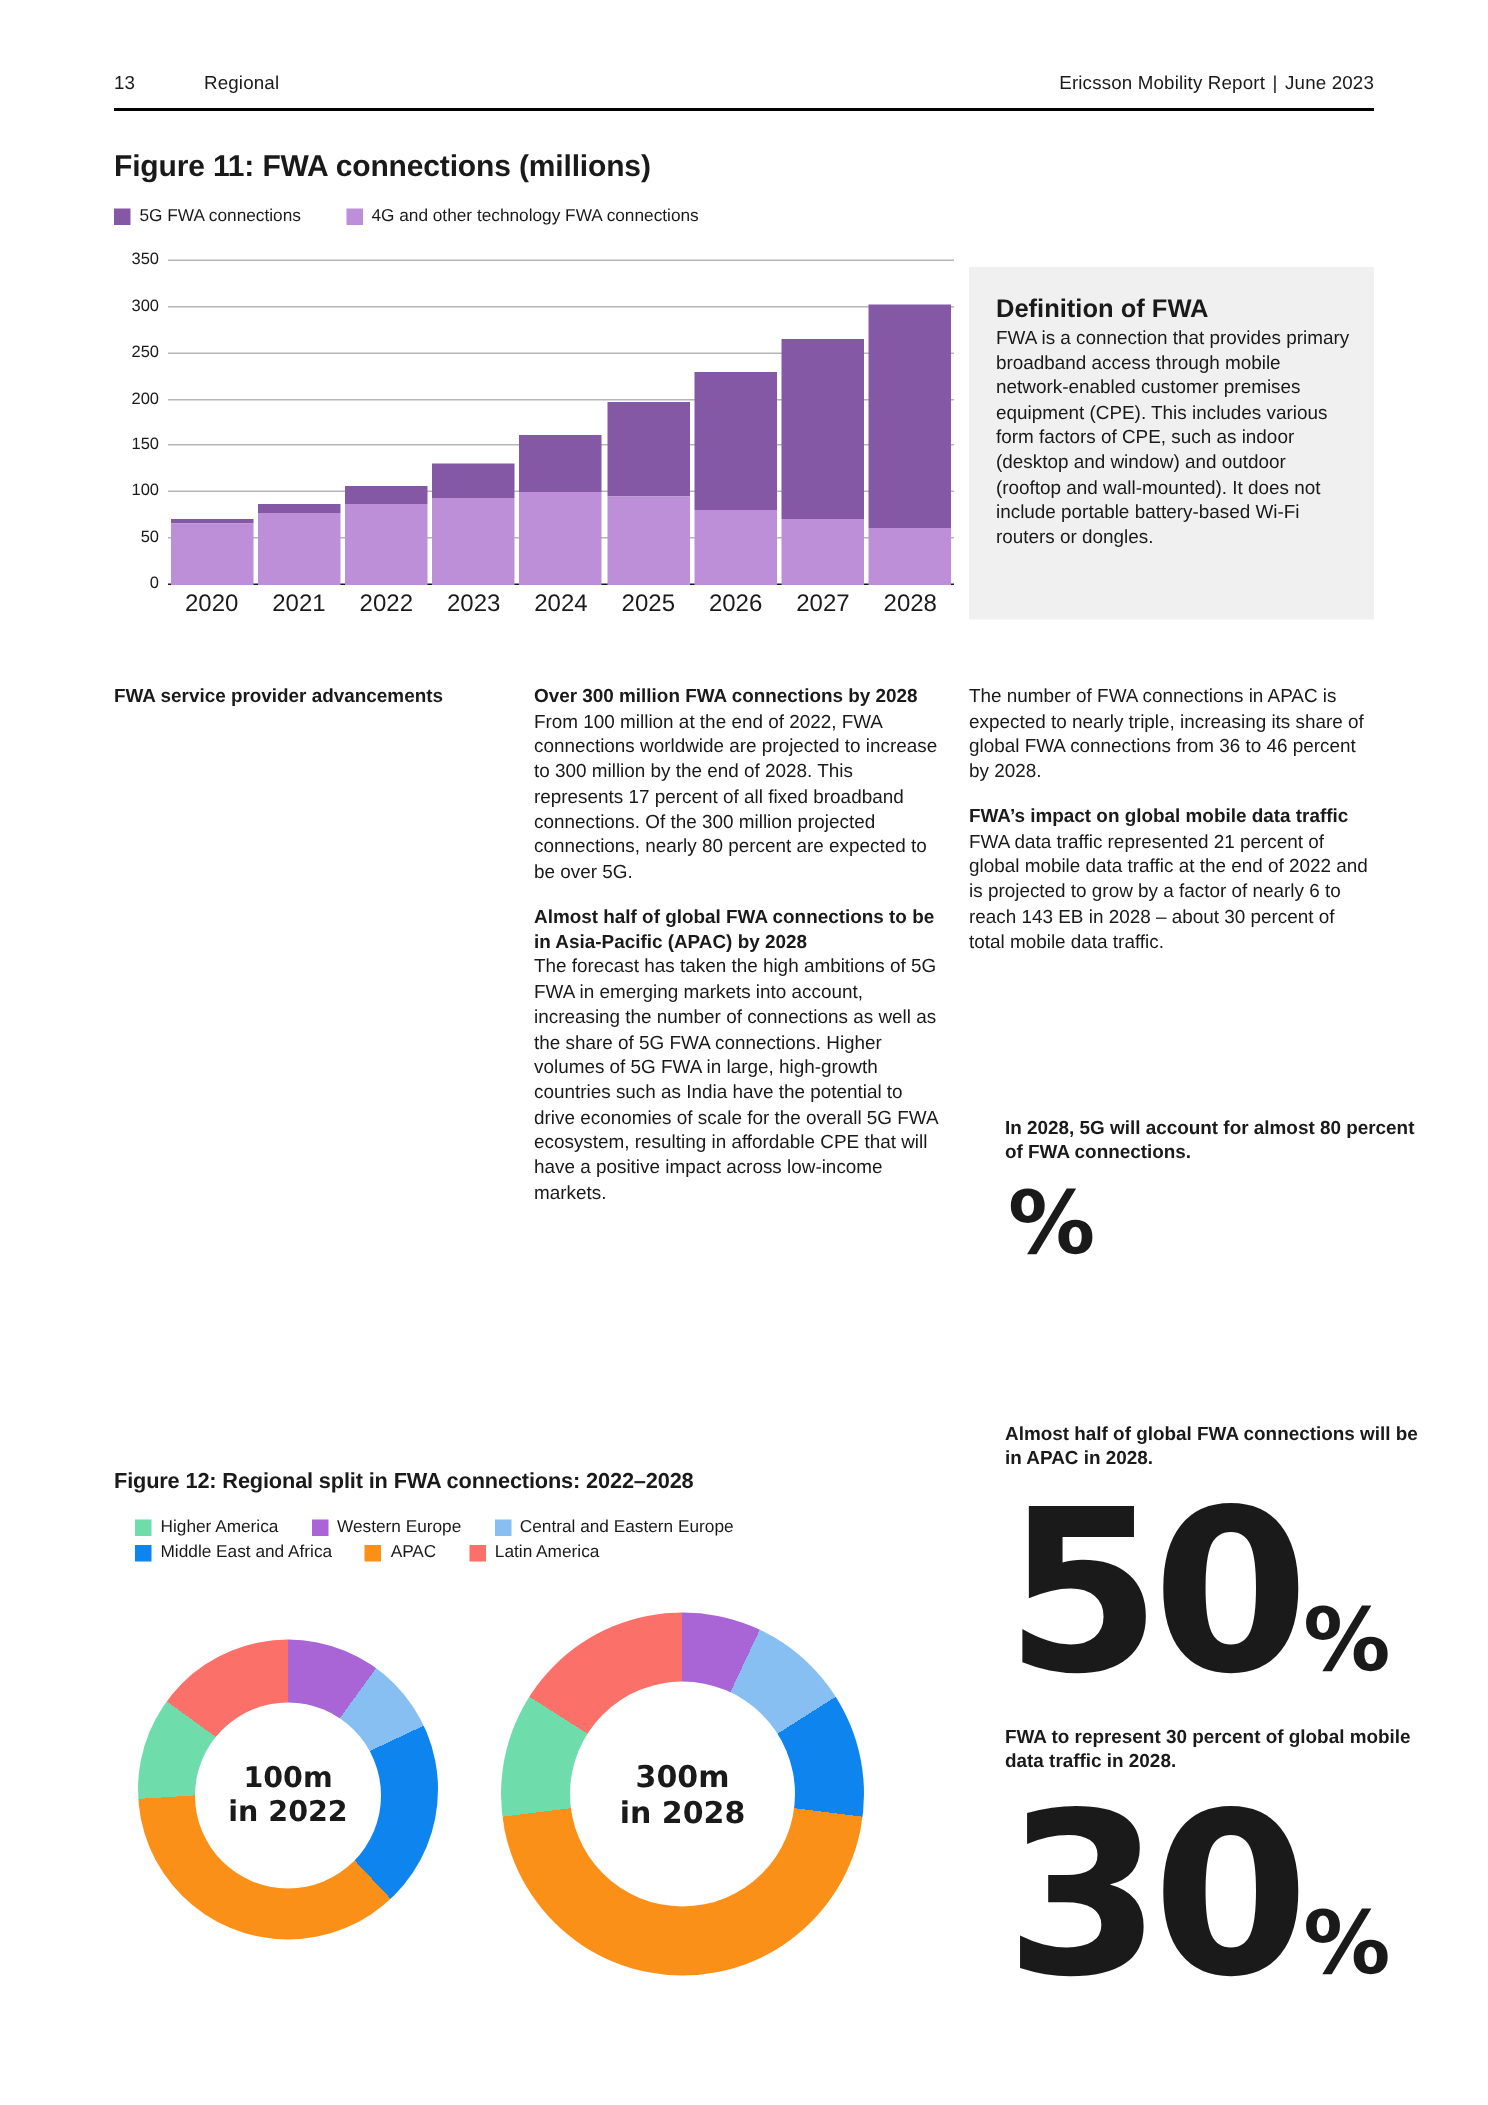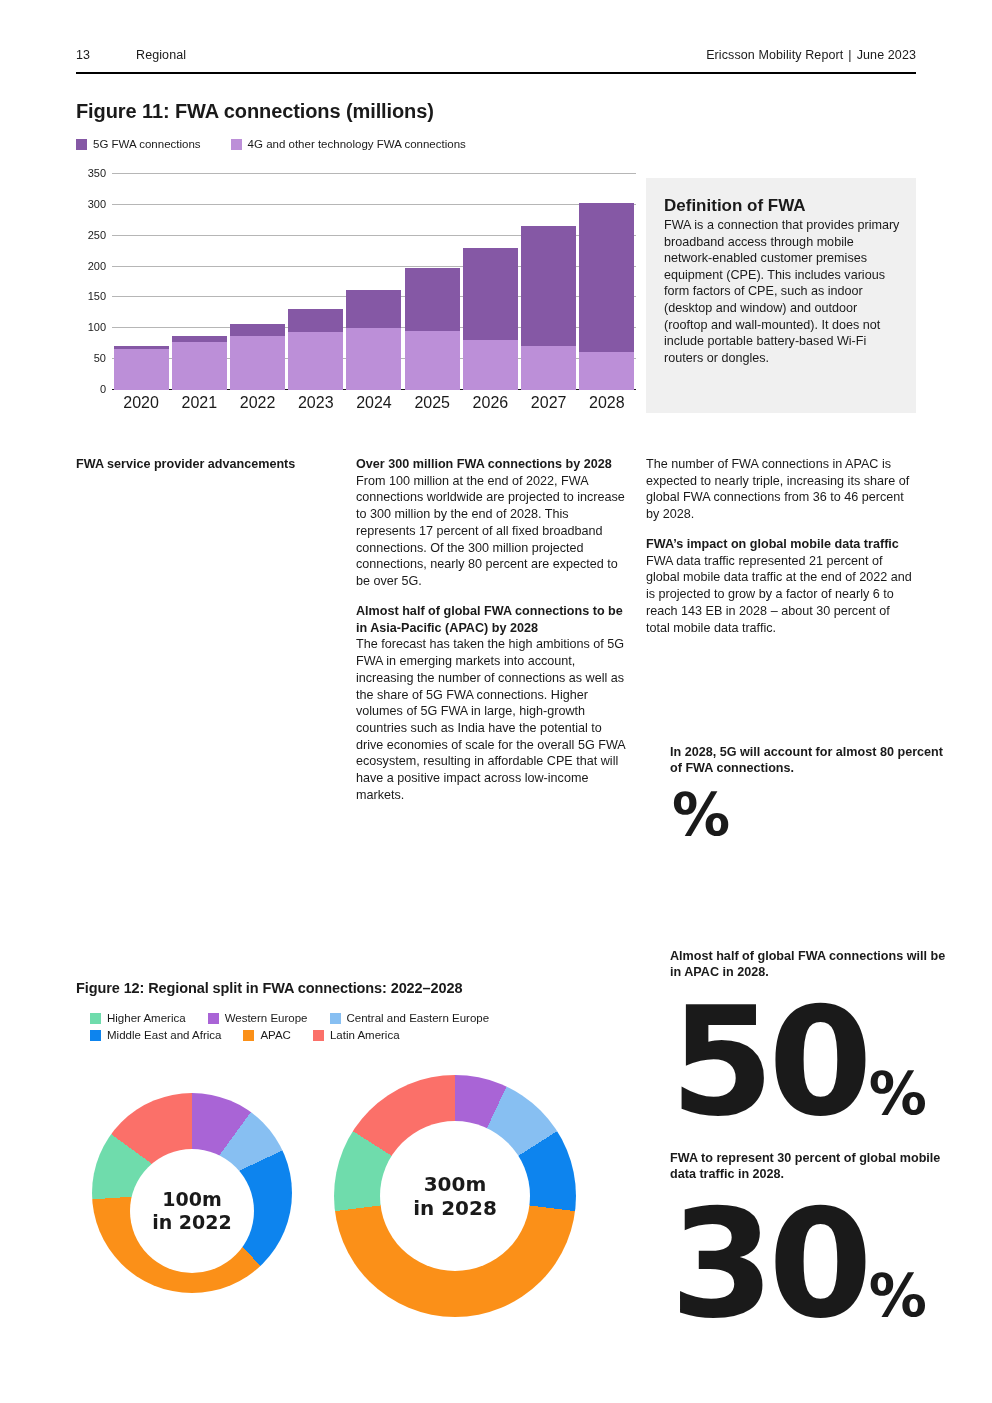--- a/index.html
+++ b/index.html
@@ -124,21 +124,21 @@
   .donut { position: absolute; }
   .donut .hole {
     position: absolute; border-radius: 50%; background: #fff;
     display: flex; flex-direction: column; align-items: center; justify-content: center;
     text-align: center;
   }
   .donut .hole .l1, .donut .hole .l2 {
     font-family: "DejaVu Sans", sans-serif; font-weight: bold;
   }
   .d2022 { left: 16px; top: 18px; width: 200px; height: 200px; }
-  .d2022 .hole { left: 38px; top: 56px; width: 124px; height: 124px; }
+  .d2022 .hole { left: 38px; top: 42px; width: 124px; height: 124px; }
   .d2022 .l1, .d2022 .l2 { font-size: 19px; line-height: 1.22; }
   .d2028 { left: 258px; top: 0px; width: 242px; height: 242px; }
   .d2028 .hole { left: 46px; top: 46px; width: 150px; height: 150px; }
   .d2028 .l1, .d2028 .l2 { font-size: 20px; line-height: 1.22; }
 </style>
 </head>
 <body>
 
 <div class="page">
 

